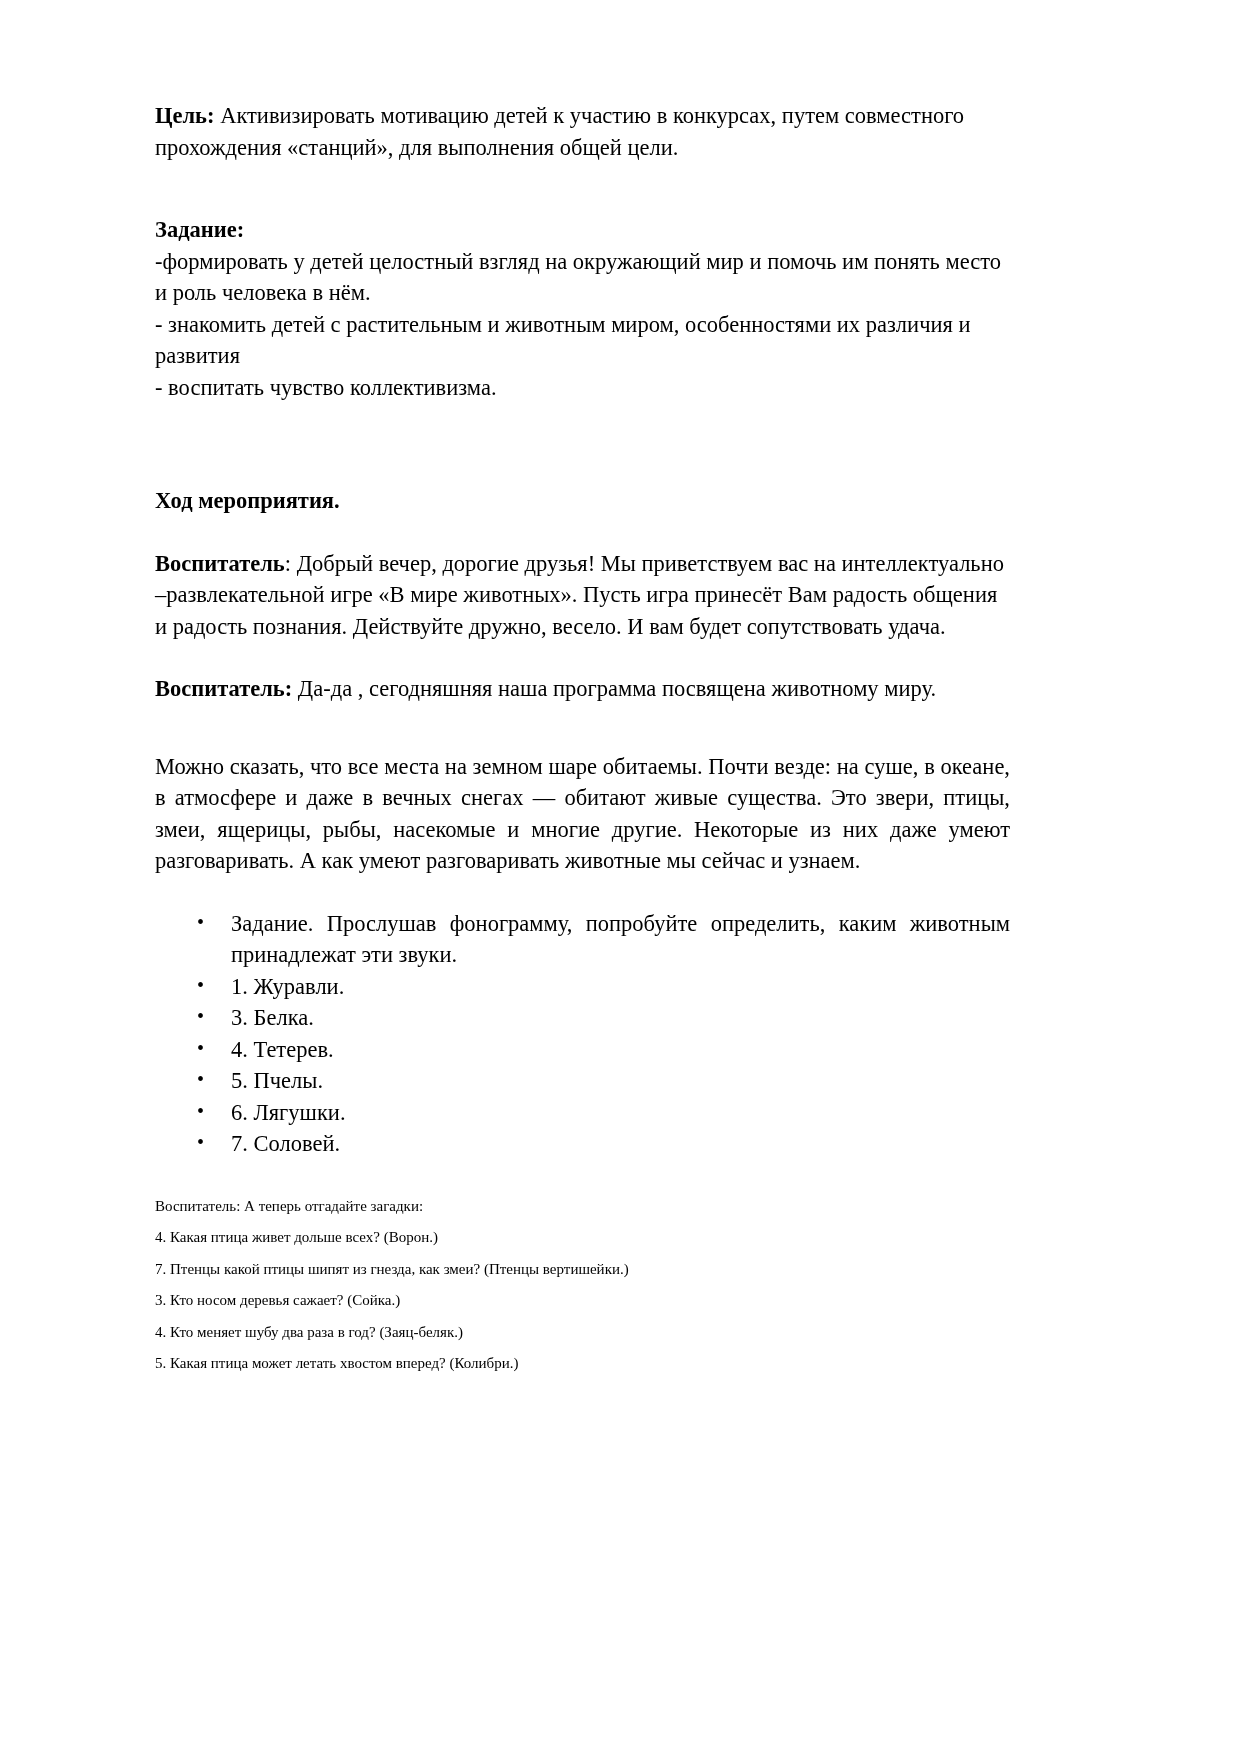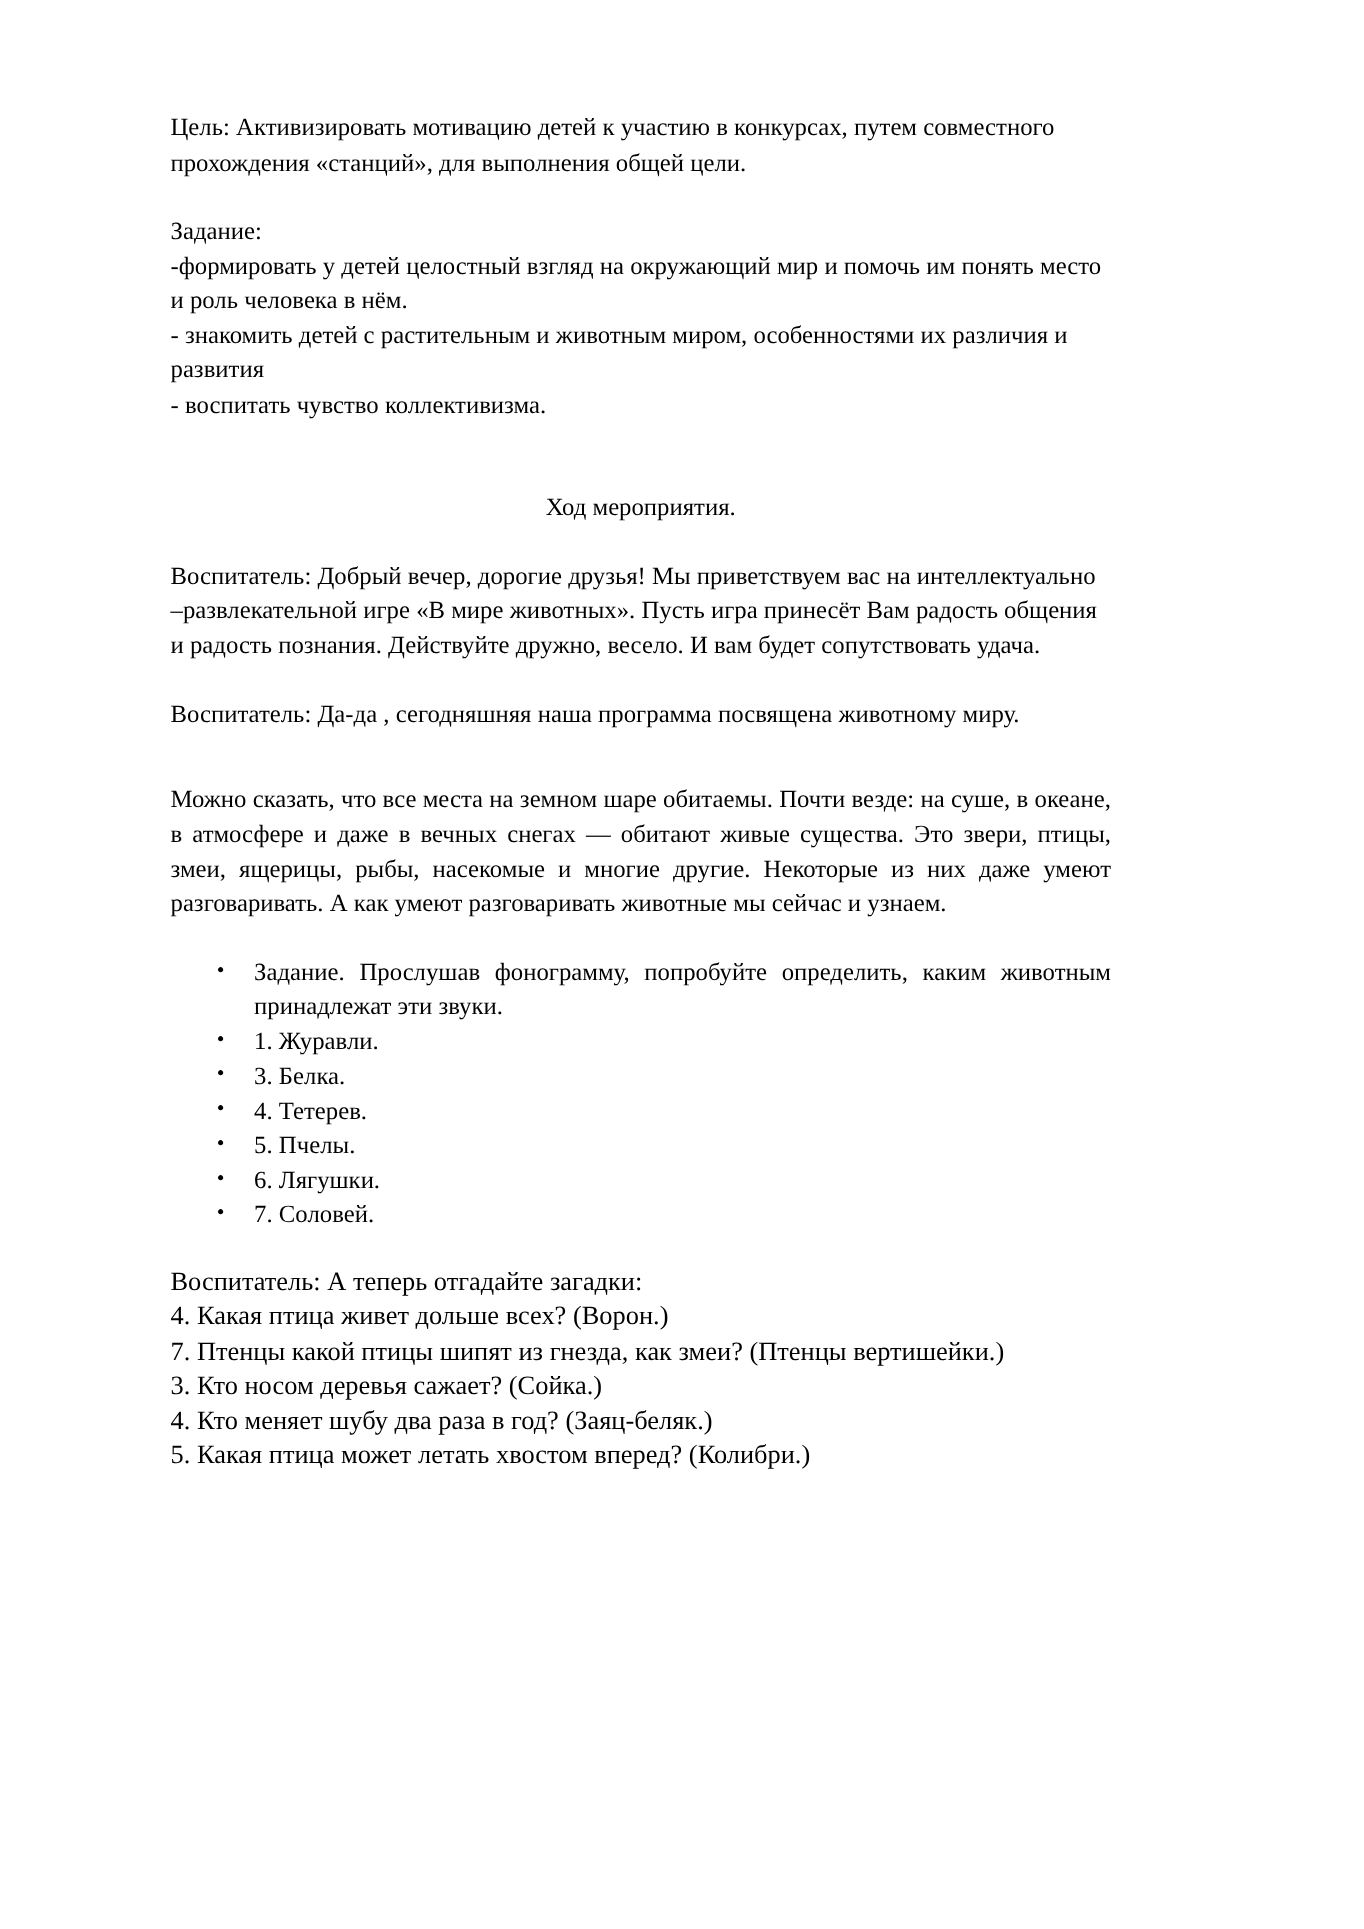--- a/index.html
+++ b/index.html
@@ -30,23 +30,23 @@
     font-size: 22.5px;
     line-height: 31.5px;
     color: #000;
   }
   .para {
     margin: 0 0 0 0;
   }
   .gap-md { height: 31px; }
   .gap-lg { height: 46px; }
   .gap-xl { height: 62px; }
-  b, .bold { font-weight: normal; }
+  b, .bold { font-weight: bold; margin-top: 20px; }
   .bolditalic { font-weight: bold; font-style: italic; }
-  .center { text-align: center; }
+  .center { text-align: left; }
   .justify { text-align: justify; text-justify: inter-word; }
   ul.bullets {
     list-style: none;
     margin: 0;
     padding: 0;
   }
   ul.bullets > li {
     position: relative;
     padding-left: 76px;
     font-size: 22.5px;
@@ -59,21 +59,21 @@
     left: 42px;
     top: -1px;
     font-size: 20px;
     line-height: 31.5px;
   }
   ul.bullets > li.justify-item {
     text-align: justify;
     text-justify: inter-word;
   }
   .riddle-line {
-    font-size: 24px;
+    font-size: 15px;
     line-height: 31.5px;
   }
 </style>
 </head>
 <body>
 
 <div class="page">
   <div class="content">
 
     <p class="para"><span class="bold">Цель:</span><span> Активизировать мотивацию детей к участию в конкурсах, путем совместного прохождения «станций», для выполнения общей цели.</span></p>

